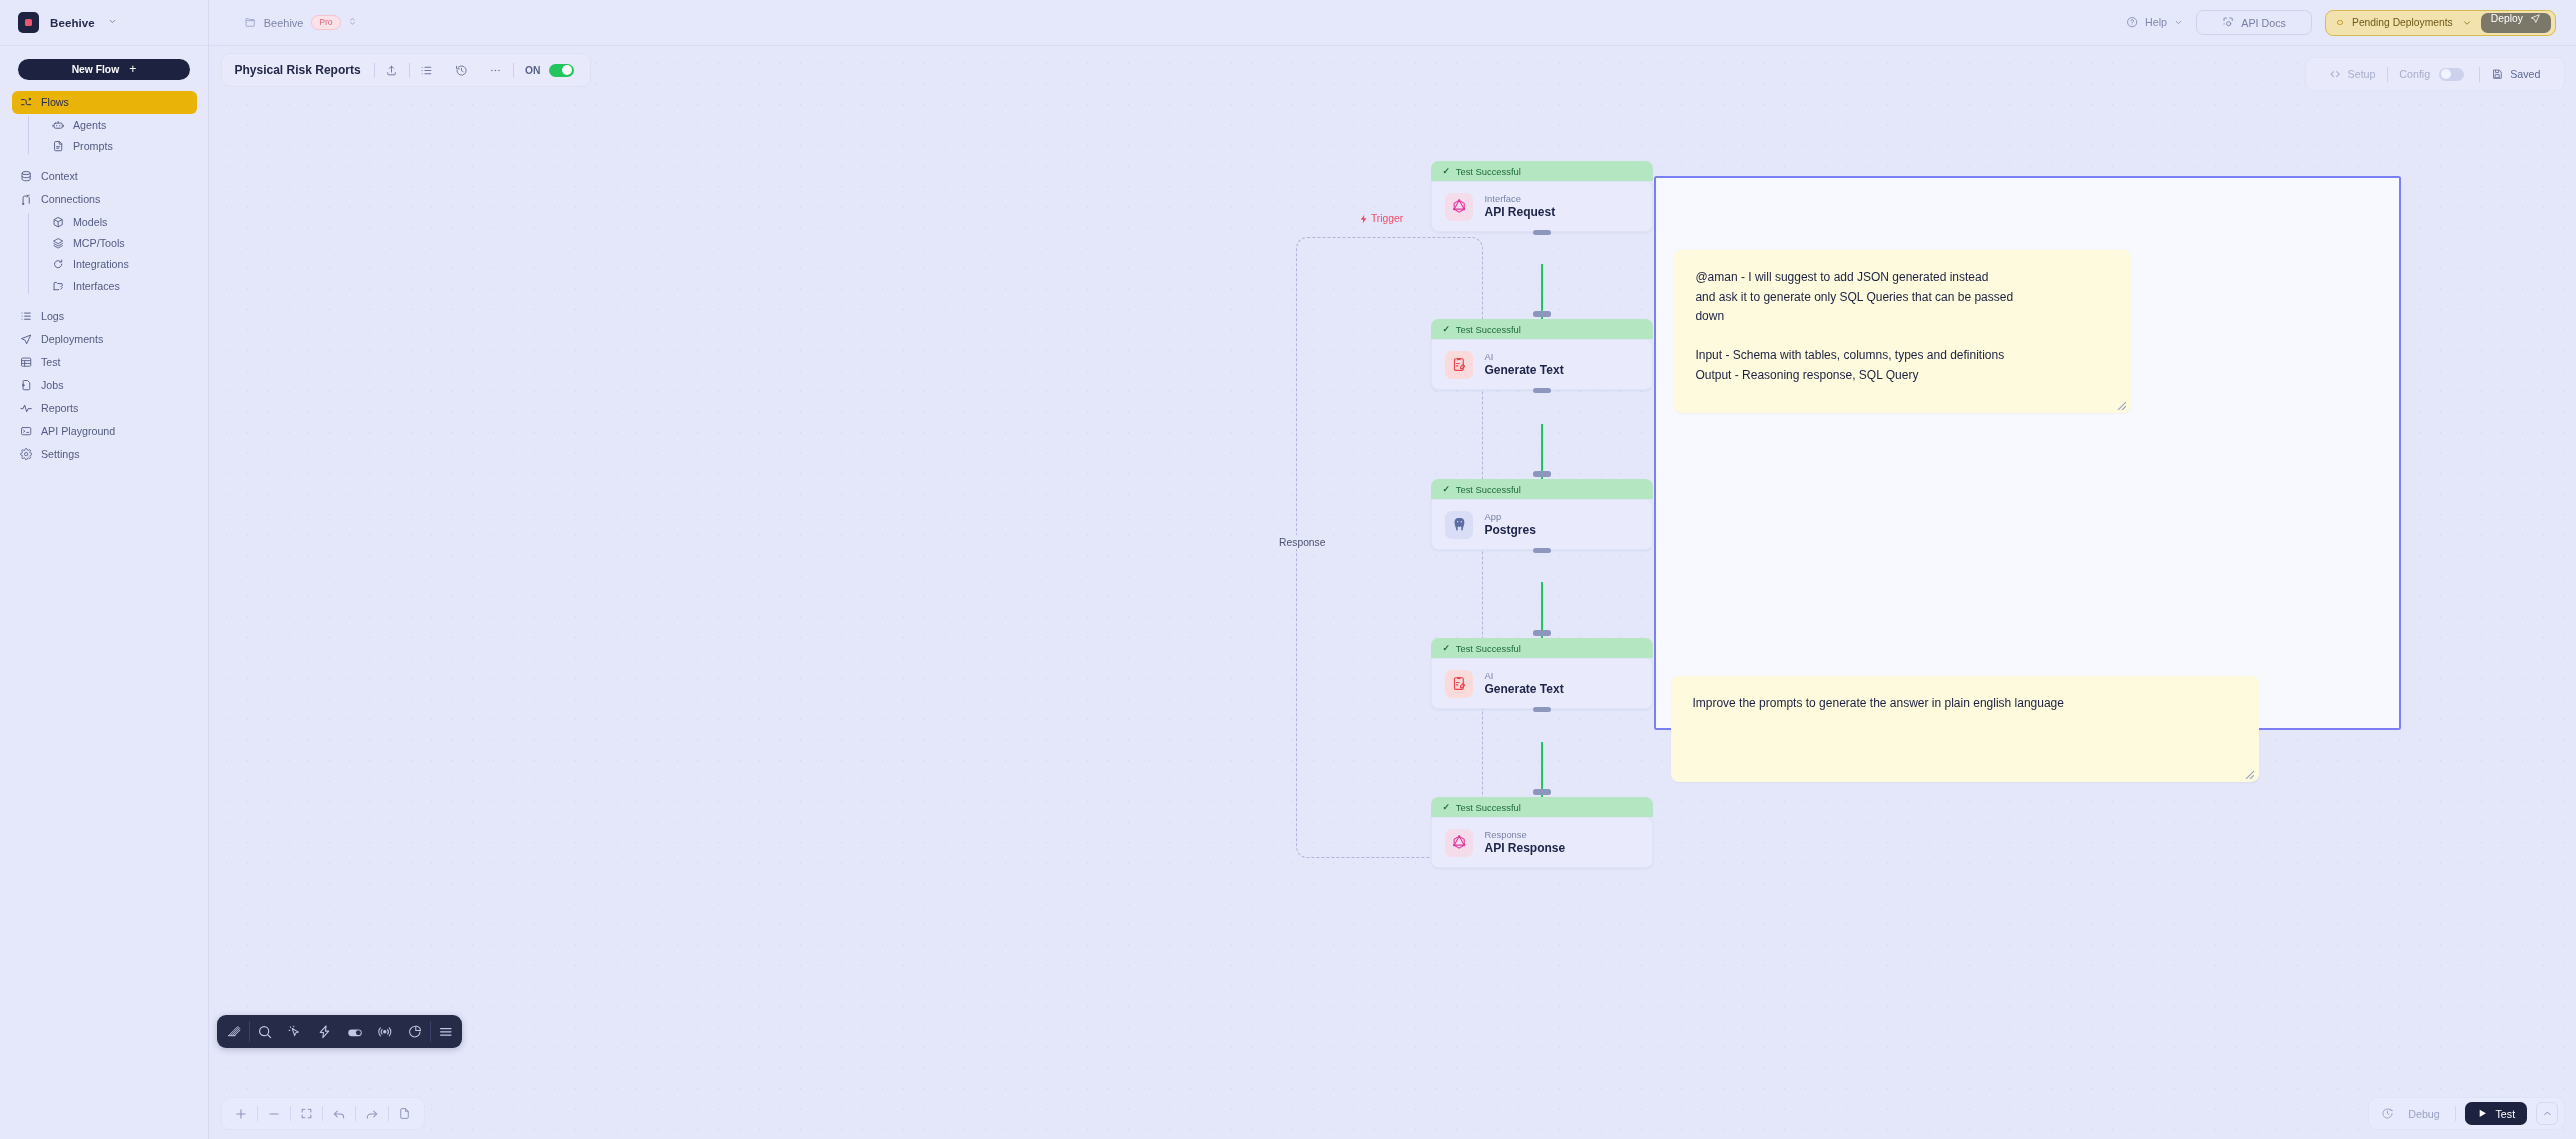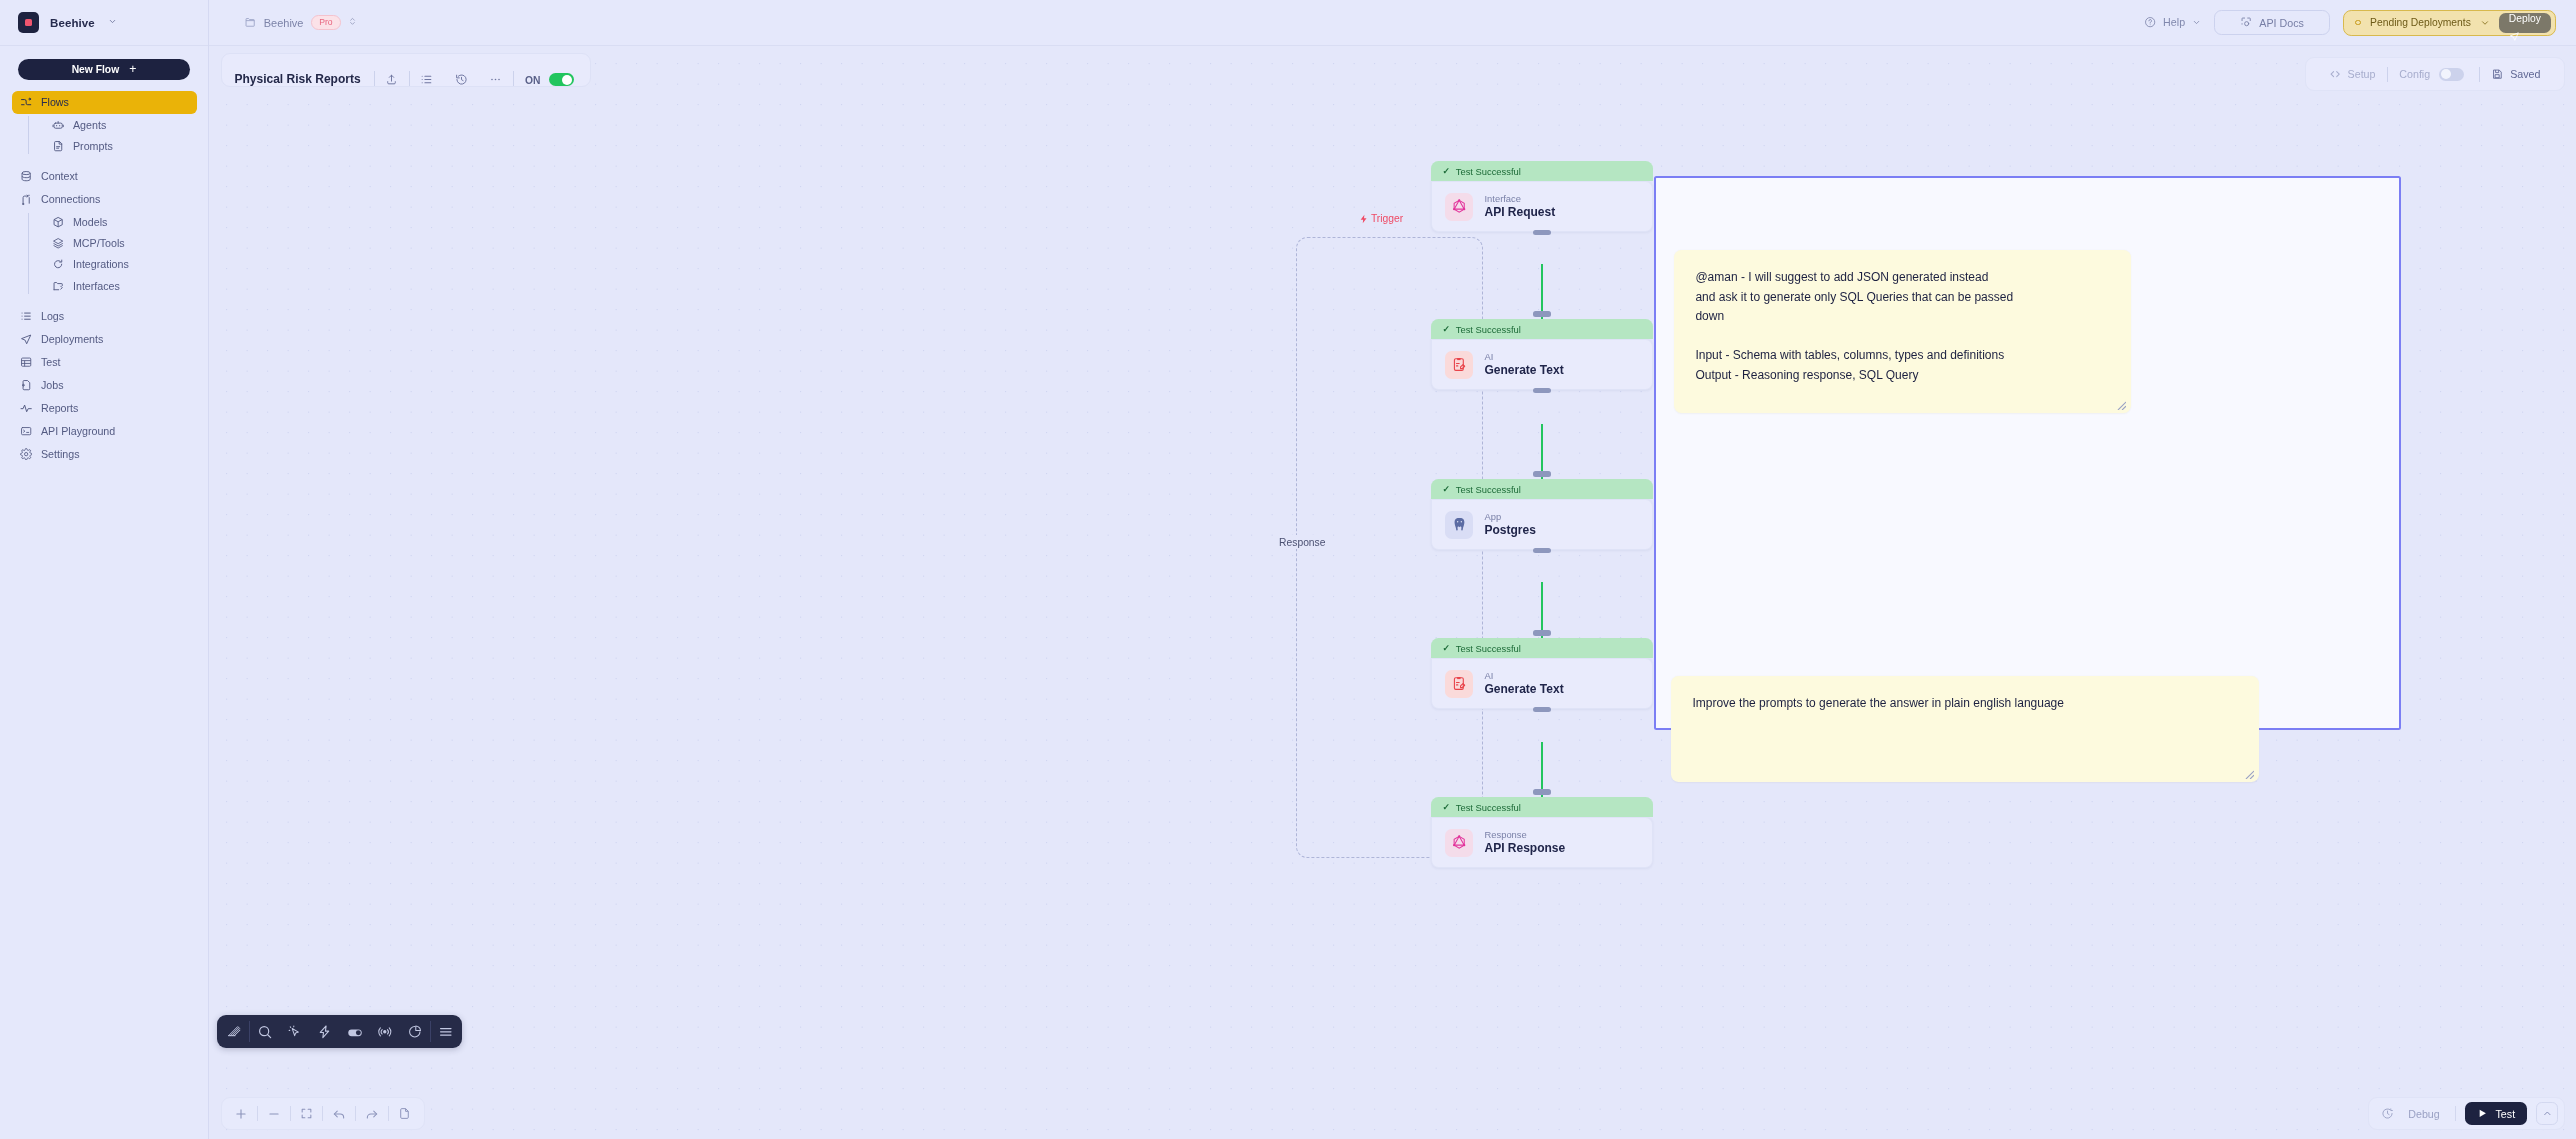--- a/index.html
+++ b/index.html
@@ -94,37 +94,36 @@
     background: #f2e2ae; border: 0.8px solid #d8b94d; border-radius: 8.2px;
     height: 26px; padding: 0 4.1px 0 11.5px;
   }
   .pending-dot { width: 5.7px; height: 5.7px; border-radius: 50%; border: 1.6px solid #c79a18; }
   .pending-label { font-size: 10.3px; color: #6d5a17; font-weight: 500; white-space: nowrap; }
   .deploy-btn {
     display: flex; gap: 7.4px;
     background: #7c7869; color: #fff; border-radius: 6.6px;
     height: 20px; padding: 0 10px; font-size: 10.3px; cursor: pointer; border: none;
     font-family: "Liberation Sans", sans-serif;
-    flex-direction: column;
   }
 
   
   .canvas {
     position: absolute; left: 209px; top: 46px; right: 0; bottom: 0;
     background-color: #e4e7fa;
     background-image: radial-gradient(#c9cfee 0.9px, transparent 0.9px);
     background-size: 20.5px 20.5px;
     background-position: 7.4px 7.4px;
     overflow: hidden;
   }
 
   
   .flow-pill {
     position: absolute; left: 11.5px; top: 7.4px;
-    height: 34px; display: flex; align-items: flex-end;
+    height: 34px; display: flex; align-items: center;
     background: #e8eafc; border: 0.8px solid #dde1f6; border-radius: 9px;
     padding: 0 13px; gap: 0;
   }
   .flow-title { font-size: 12px; font-weight: 600; color: #232849; padding-right: 13px; }
   .vdiv { width: 0.8px; height: 15px; background: #ccd2ec; }
   .pill-btn { padding: 0 10.7px; display: flex; align-items: center; justify-content: center; color: #6f76a0; cursor: pointer; }
   .on-label { font-size: 10.3px; font-weight: 600; color: #5a6189; padding: 0 8.2px 0 11.5px; }
   .toggle {
     width: 25px; height: 13px; border-radius: 7.4px; position: relative; cursor: pointer;
     margin-right: 3.3px;

